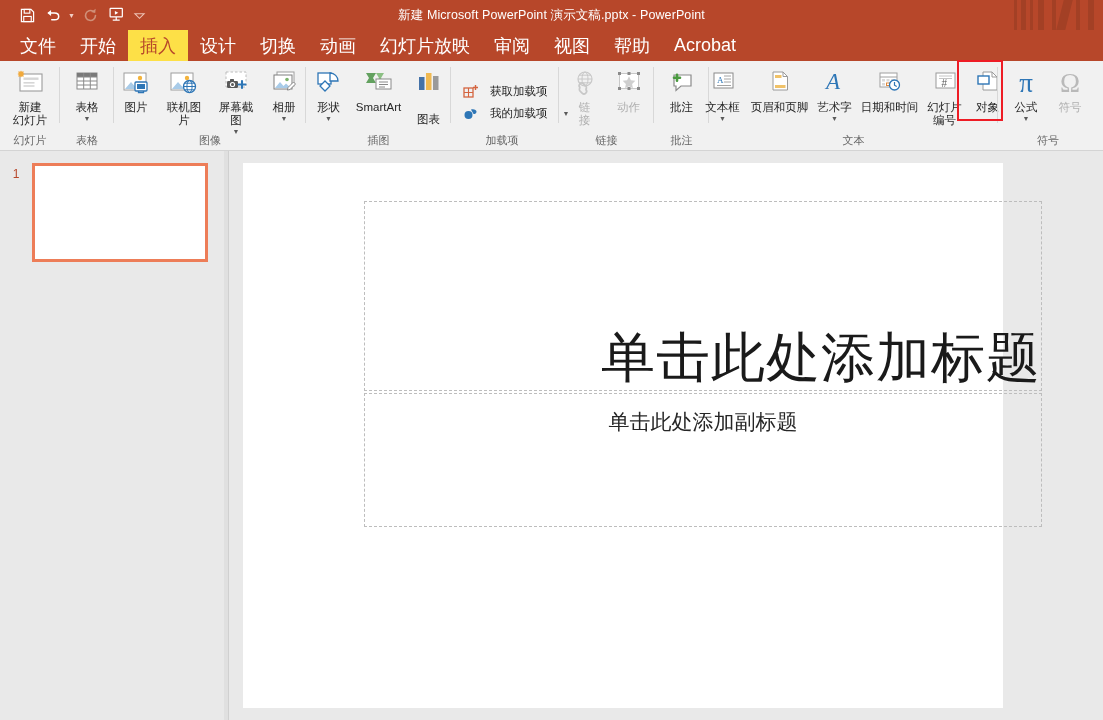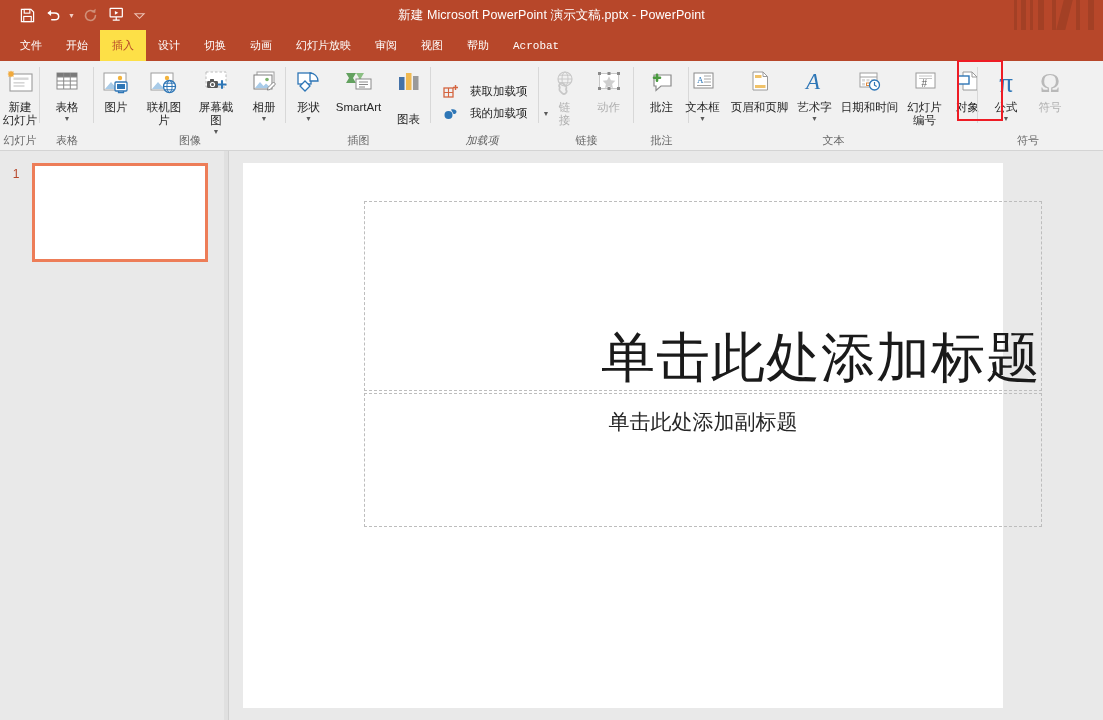--- a/index.html
+++ b/index.html
@@ -61,24 +61,23 @@
     background: #b7472a;
     display: flex;
     align-items: stretch;
     padding-left: 8px;
     position: relative;
   }
   .tab {
     padding: 0 12px;
     display: flex; align-items: center;
     color: #ffffff;
-    font-size: 11px;
+    font-size: 18px;
     height: 31px;
     white-space: nowrap;
-    font-family: Liberation Mono, monospace;
   }
   .tab.active {
     background: #fde047;
     color: #b7472a;
   }
   .tellme {
     display: flex; align-items: center; gap: 6px;
     padding-left: 10px;
     color: #ffffff; font-size: 12.5px;
     white-space: nowrap;
@@ -308,21 +307,21 @@
           <path d="M7 1.3a4 4 0 0 0-2.4 7.2c.5.4.7 1 .7 1.5h3.4c0-.5.2-1.1.7-1.5A4 4 0 0 0 7 1.3z" fill="none" stroke="#fff" stroke-width="1.1"></path>
           <path d="M5.5 11.6h3M6 13.4h2" stroke="#fff" stroke-width="1.1" fill="none"></path>
         </svg>
     </span>
     <span>操作说明搜索</span>
   </div>
 </div>
 
 <div class="ribbon">
 
-  <div class="rgroup" style="width:40px;">
+  <div class="rgroup" style="width:60px;">
     <div class="rgitems">
       <div class="rbtn">
         <span class="ico">
           <svg width="32" height="27" viewBox="0 0 32 27">
             <rect x="6" y="4" width="22" height="17" fill="#fff" stroke="#9c9c9c" stroke-width="1.1"></rect>
             <rect x="9.5" y="7.5" width="15" height="2.4" fill="#d6d6d6"></rect>
             <rect x="9.5" y="12" width="11" height="1.6" fill="#d6d6d6"></rect>
             <rect x="9.5" y="15.2" width="11" height="1.6" fill="#d6d6d6"></rect>
             <g stroke="#f1a93b" stroke-width="1.5" stroke-linecap="round">
               <path d="M7 1.5v5M4.5 4h5M5 2 9 6M9 2 5 6"></path>
@@ -473,21 +472,21 @@
           <svg width="16" height="16" viewBox="0 0 16 16">
             <circle cx="5.5" cy="9" r="4" fill="#2e76b6"></circle>
             <path d="M8 3.5c2.8-1 5.5.4 5.5 2.3 0 1.4-1.3 2.3-3 2.3" fill="#2e76b6"></path>
           </svg>
         </span>
         <span>我的加载项</span>
         <span class="caret">▼</span>
       </div>
     </div>
     <div class="rgroup-sep"></div>
-    <div class="rgroup-label" style="left:-6px;font-style:italic;">加载项</div>
+    <div class="rgroup-label" style="left:-6px;">加载项</div>
   </div>
 
   <div class="rgroup" style="width:95px;">
     <div class="rgitems">
       <div class="rbtn disabled">
         <span class="ico">
           <svg width="32" height="27" viewBox="0 0 32 27">
             <circle cx="16" cy="9" r="7" fill="none" stroke="#c8c8c8" stroke-width="1.2"></circle>
             <ellipse cx="16" cy="9" rx="3" ry="7" fill="none" stroke="#c8c8c8" stroke-width="1"></ellipse>
             <path d="M9 9h14M10.3 5.2h11.4M10.3 12.8h11.4" stroke="#c8c8c8" stroke-width="1"></path>

